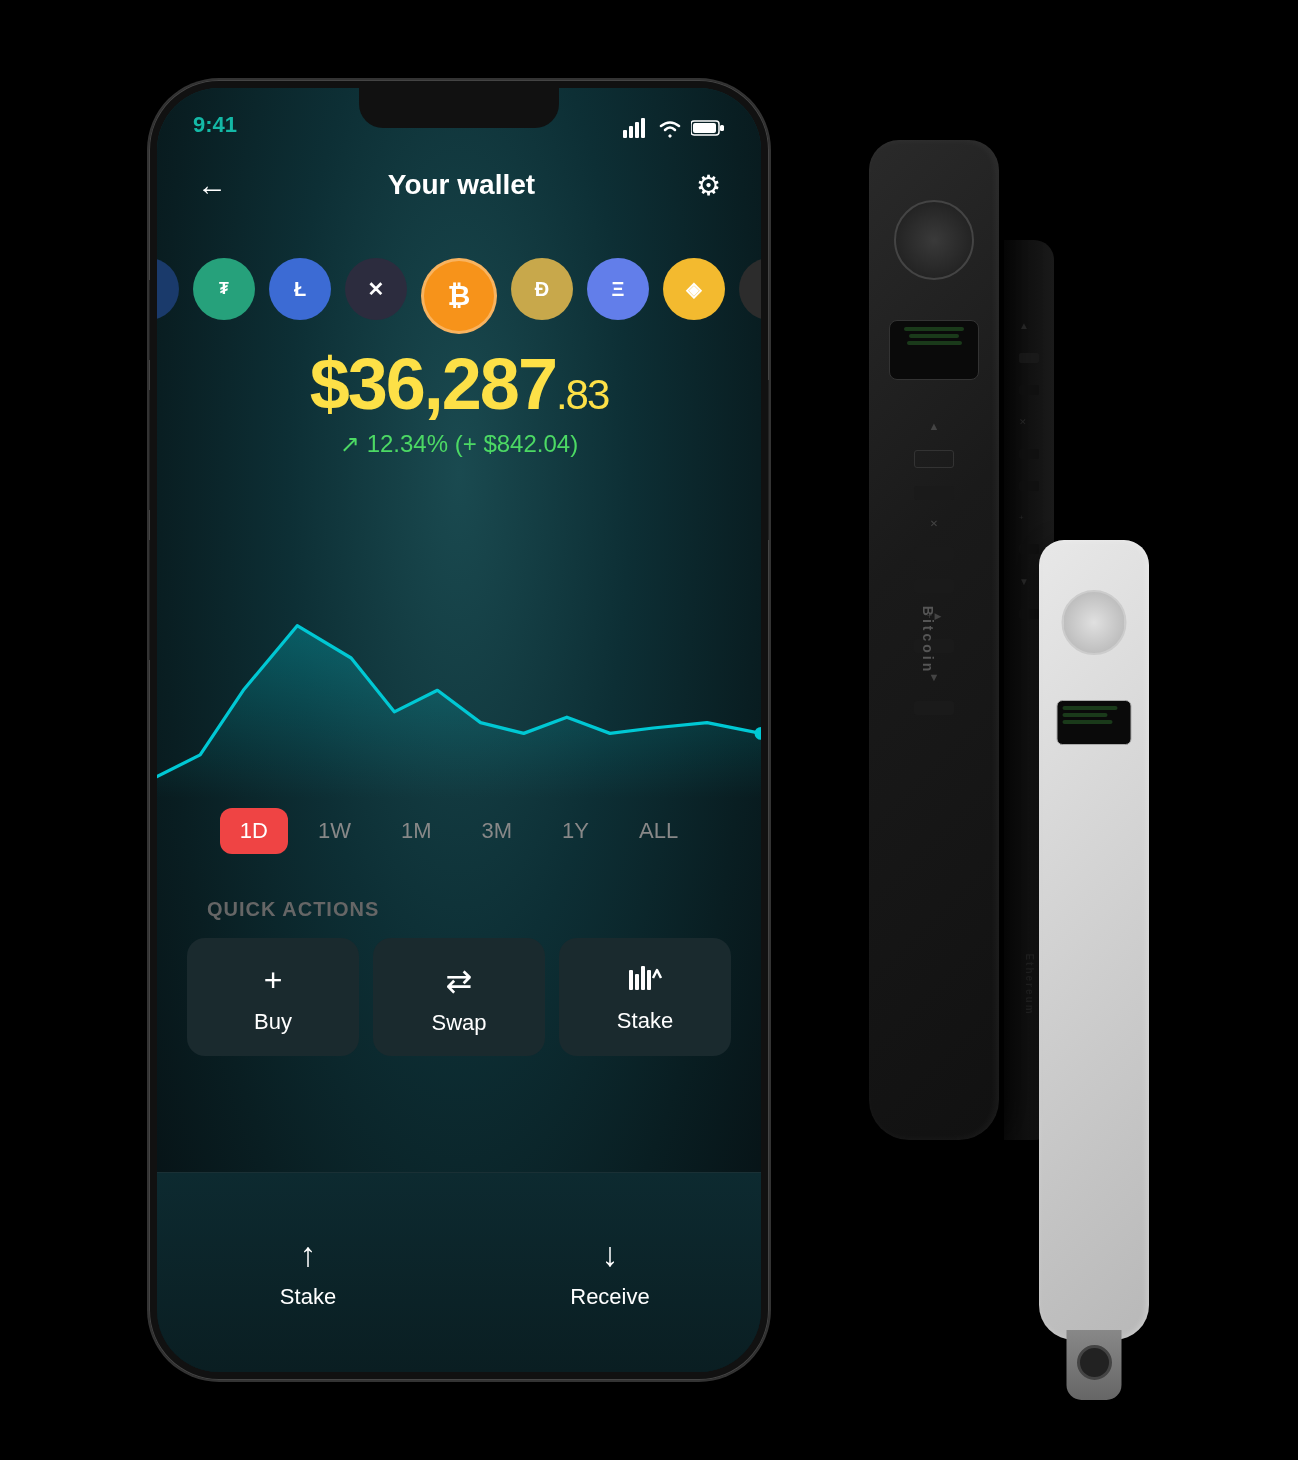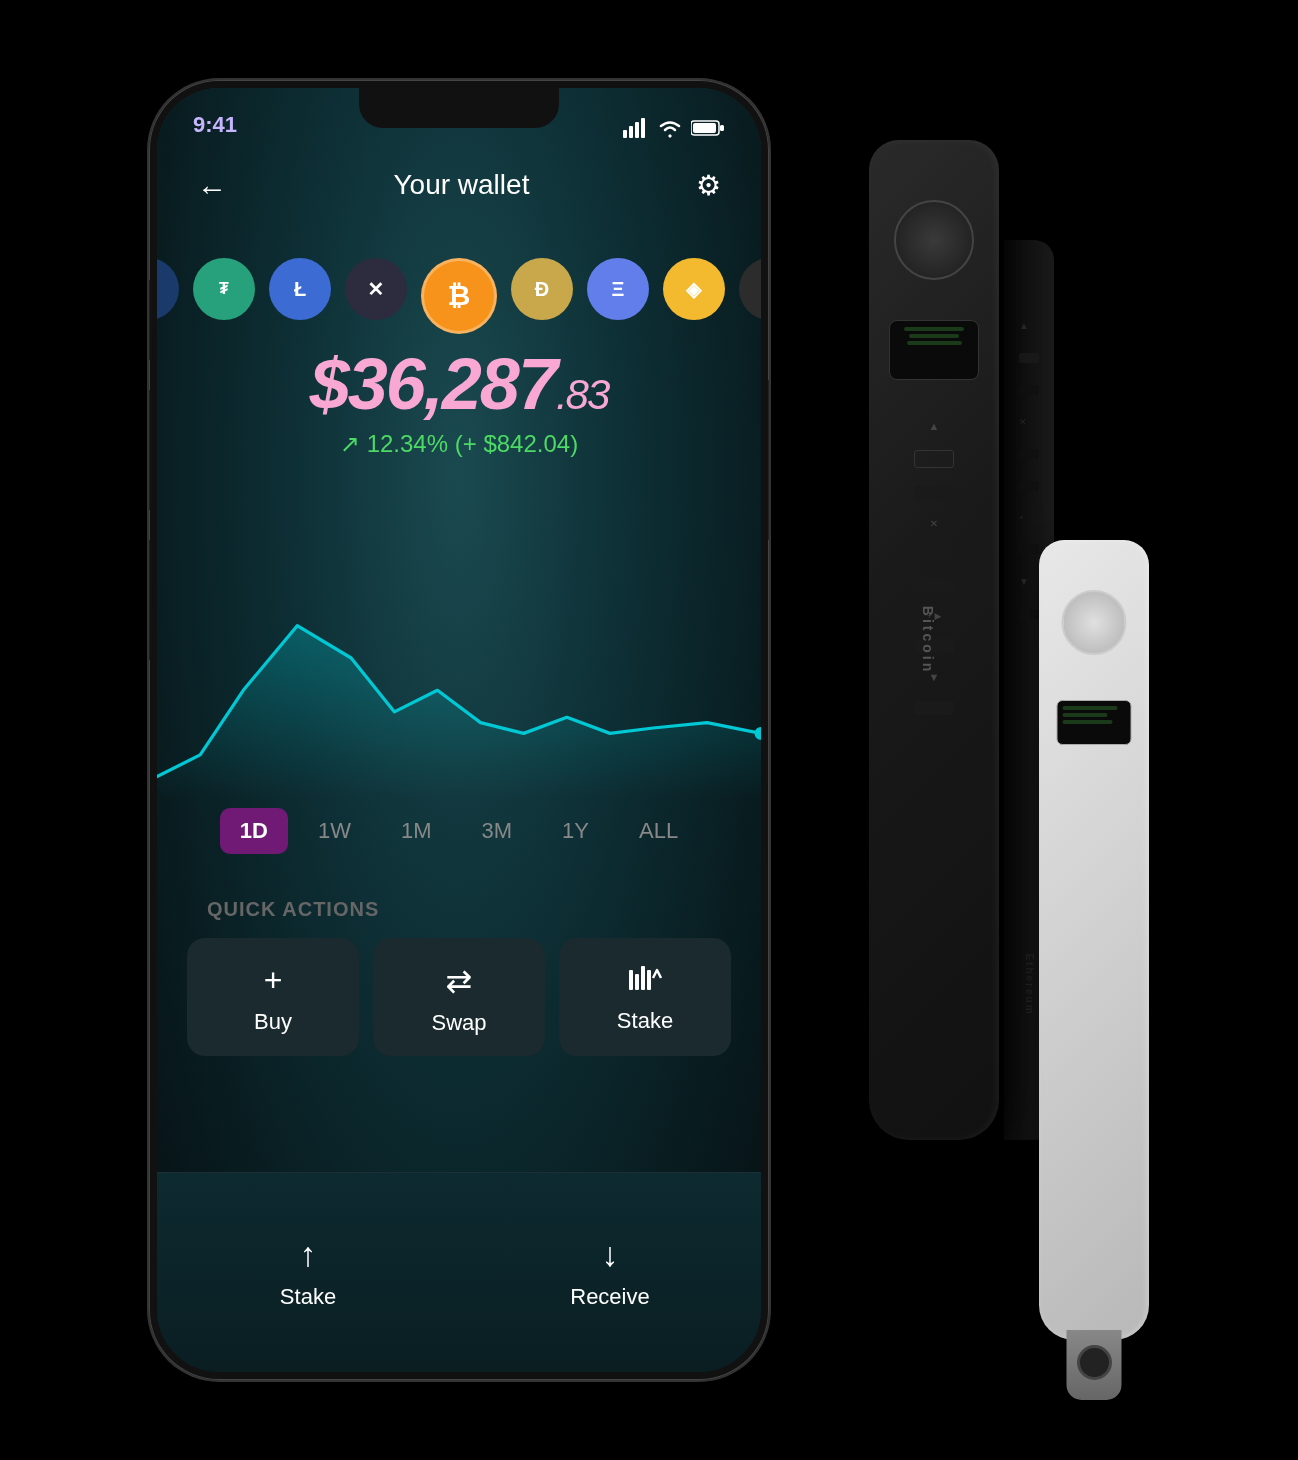--- a/index.html
+++ b/index.html
@@ -68,21 +68,21 @@
       position: absolute;
       top: 0;
       left: 0;
       right: 0;
       height: 60px;
       display: flex;
       align-items: flex-end;
       justify-content: space-between;
       padding: 0 36px 10px;
       z-index: 50;
-      color: #c4b5fd;
+      color: #14b8a6;
       font-size: 22px;
       font-weight: 600;
     }
 
     .status-time {
       font-size: 22px;
       font-weight: 700;
     }
 
     .status-icons {
@@ -115,21 +115,21 @@
     }
 
     .header-back {
       color: #fff;
       font-size: 30px;
     }
 
     .header-title {
       color: #fff;
       font-size: 28px;
-      font-weight: 400;
+      font-weight: 700;
     }
 
     .header-settings {
       color: #fff;
       font-size: 28px;
     }
 
     
     .coin-row {
       position: absolute;
@@ -176,26 +176,25 @@
       z-index: 20;
     }
 
     .balance-crypto {
       color: #aaa;
       font-size: 22px;
       margin-bottom: 8px;
     }
 
     .balance-usd {
-      color: #f9a8d4;
+      color: #fde047;
       font-size: 72px;
       font-weight: 700;
       letter-spacing: -2px;
       line-height: 1;
-      font-style: italic;
     }
 
     .balance-usd .cents {
       font-size: 42px;
       font-weight: 500;
     }
 
     .balance-change {
       color: #4cd964;
       font-size: 24px;
@@ -231,23 +230,24 @@
 
     .time-btn {
       color: #888;
       font-size: 22px;
       padding: 10px 20px;
       border-radius: 10px;
       cursor: pointer;
     }
 
     .time-btn.active {
-      background: #701a75;
-      color: #fff;
-      font-weight: 700;
+      background: #ef4444;
+      color: #fff;
+      font-weight: 400;
+      border-radius: 12px;
     }
 
     
     .quick-actions-label {
       position: absolute;
       top: 810px;
       left: 50px;
       color: #666;
       font-size: 20px;
       font-weight: 600;

